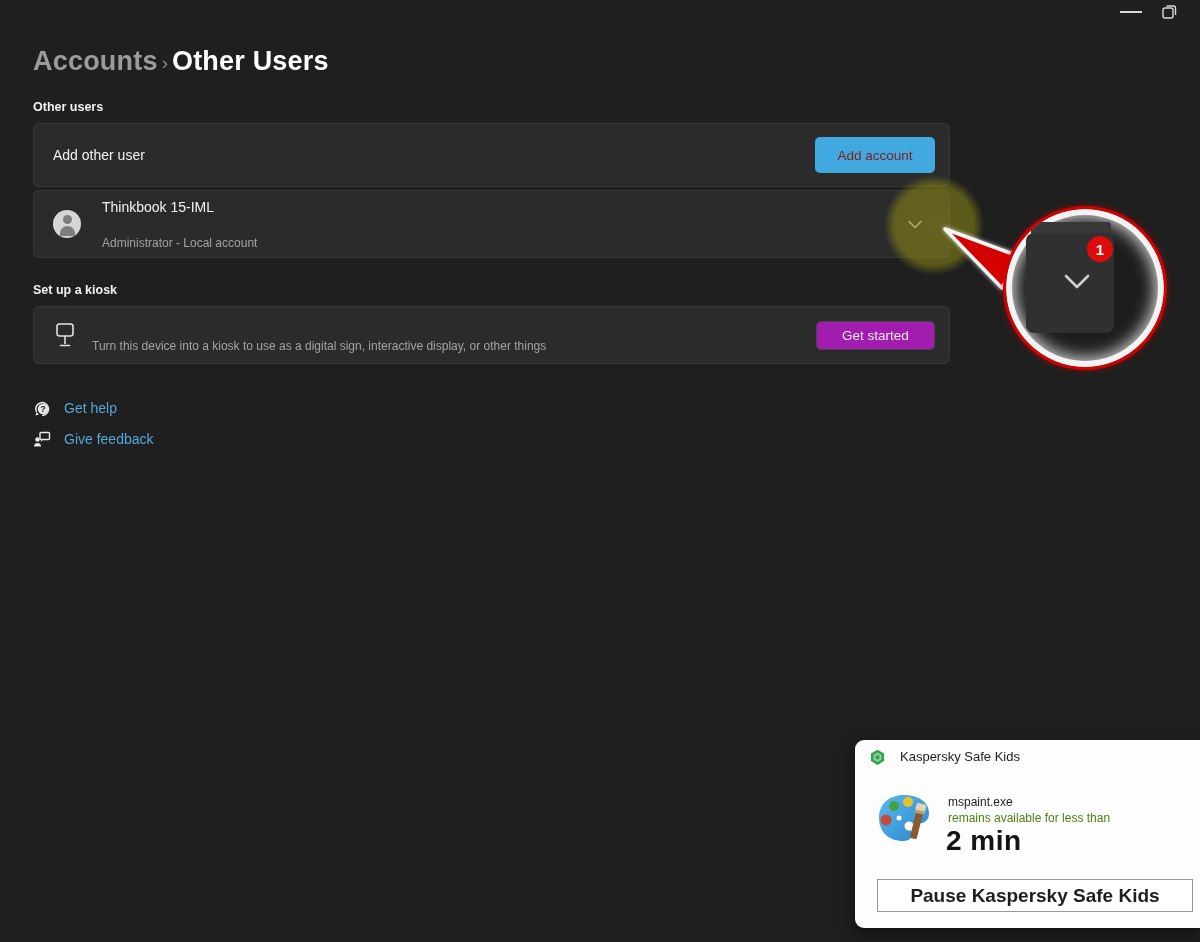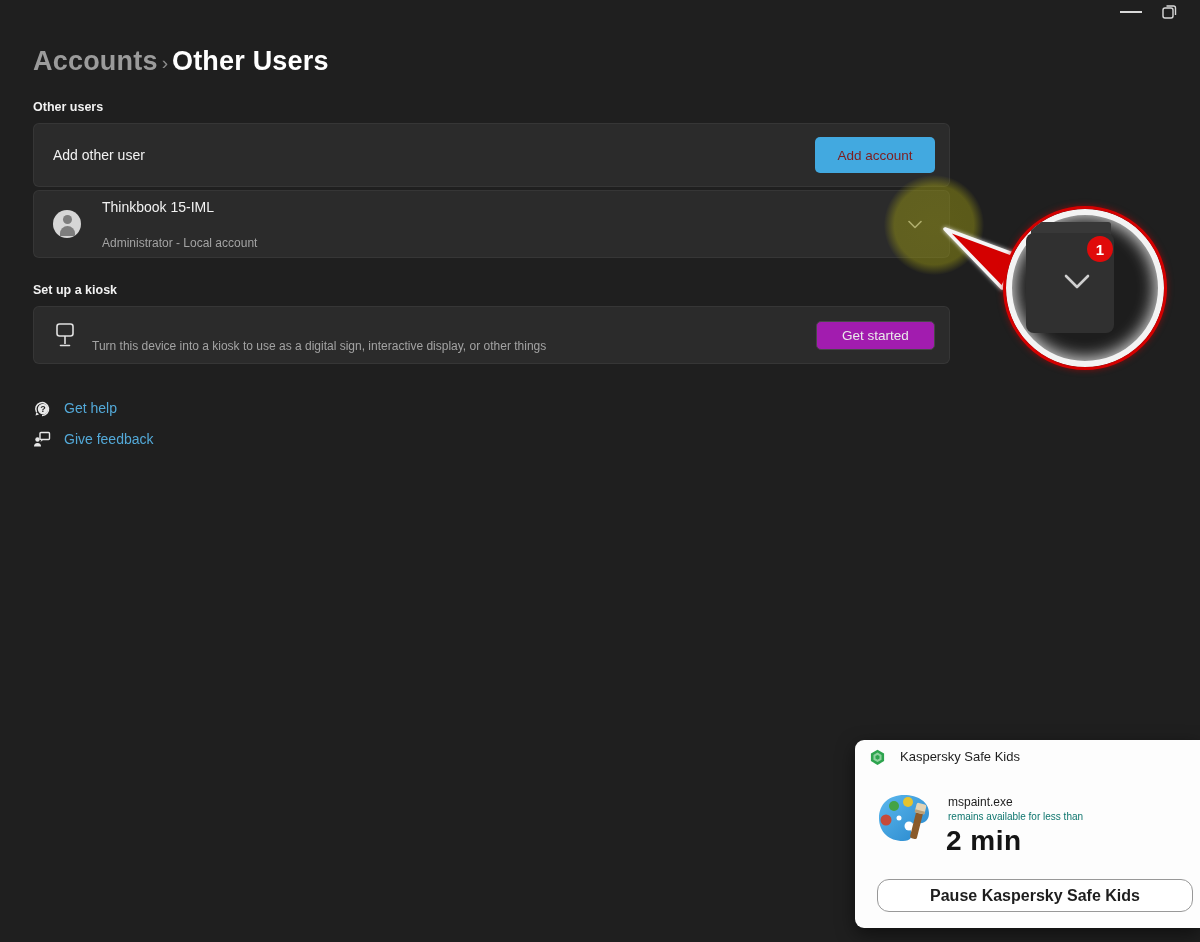--- a/index.html
+++ b/index.html
@@ -65,24 +65,24 @@
                 background:#e00a0a; color:#ffffff; font-size:15px; font-weight:700;
                 display:flex; align-items:center; justify-content:center; }
 
   
   .notif { position:absolute; left:855px; top:740px; width:345px; height:188px; background:#fdfdfd;
            border-radius:9px 0 0 9px; box-shadow:0 6px 18px rgba(0,0,0,.5); }
   .notif-head { position:absolute; left:14px; top:9px; display:flex; align-items:flex-start; gap:14px; }
   .notif-app { font-size:13px; color:#1e1e1e; }
   .paint-ico { position:absolute; left:20px; top:49px; }
   .notif-proc { position:absolute; left:93px; top:55px; font-size:12px; color:#1e1e1e; }
-  .notif-msg { position:absolute; left:93px; top:71px; font-size:10px; color:#0f766e; }
+  .notif-msg { position:absolute; left:93px; top:71px; font-size:12px; color:#4d7c0f; }
   .notif-time { position:absolute; left:91px; top:85px; font-size:28px; font-weight:700; color:#141414; letter-spacing:.5px; }
   .notif-btn { position:absolute; left:22px; top:139px; width:316px; height:33px; background:#ffffff;
-               border:1px solid #989898; border-radius:12px; font-family:inherit; font-size:16px; font-weight:700;
+               border:1px solid #989898; border-radius:0; font-family:inherit; font-size:19px; font-weight:700;
                color:#1e1e1e; display:flex; align-items:center; justify-content:center; cursor:pointer; }
 </style>
 </head>
 <body>
 
 <div class="screen">
 
   <div class="win-min"></div>
   <svg class="win-restore" viewBox="0 0 17 17">
     <rect x="2" y="5" width="10" height="10" rx="2" fill="none" stroke="#d9d9d9" stroke-width="1.4"></rect>

